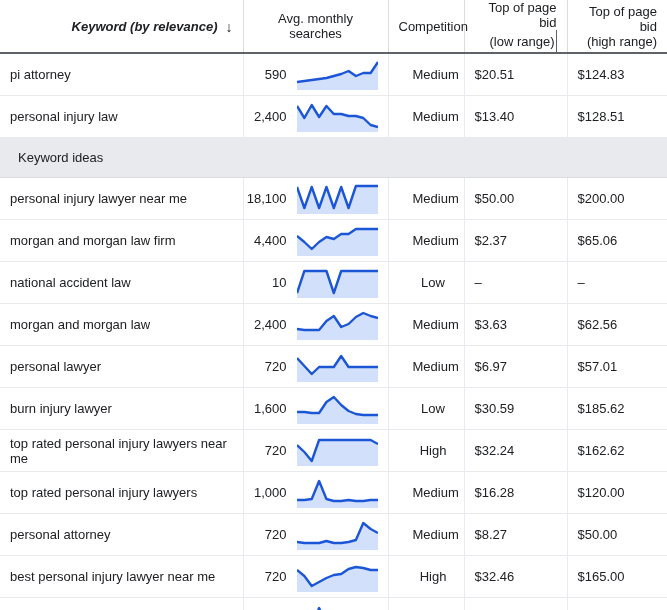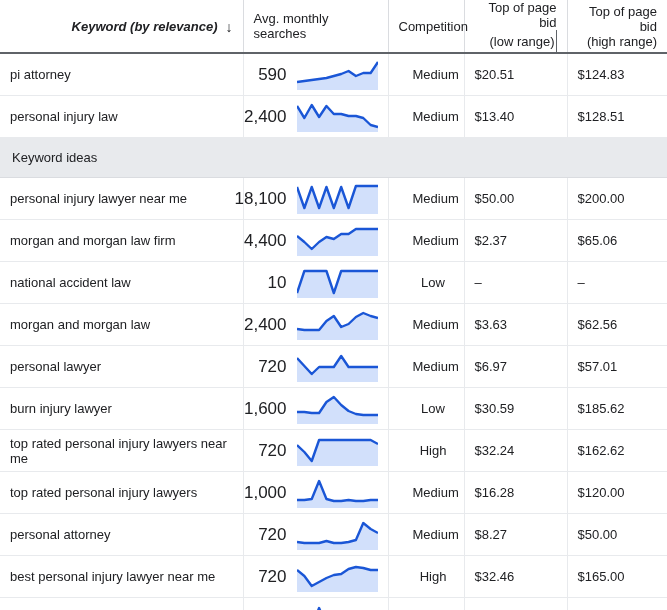--- a/index.html
+++ b/index.html
@@ -44,21 +44,21 @@
     background: #ffffff;
     box-sizing: border-box;
   }
   thead th:last-child { border-right: none; }
 
   th.h-keyword {
     text-align: right;
     font-weight: bold;
     font-style: italic;
   }
-  th.h-searches { text-align: left; }
+  th.h-searches { text-align: center; }
   th.h-comp     { text-align: left; }
   th.h-low, th.h-high { text-align: right; margin-left: 38px; }
 
   .sort-arrow {
     display: inline-block;
     margin-left: 8px;
     font-weight: bold;
     font-size: 14px;
     line-height: 1;
     transform: translateY(1px);
@@ -99,41 +99,41 @@
   
   .searches-wrap {
     display: flex;
     align-items: center;
     justify-content: flex-end;
     height: 41px;
     padding-right: 10px;
     box-sizing: border-box;
   }
   .searches-num {
-    font-size: 17px;
+    font-size: 13px;
     color: #202124;
     white-space: nowrap;
     text-align: right;
   }
   .spark {
     width: 81px;
     height: 30px;
     margin-left: 10px;
     flex: 0 0 81px;
     display: block;
   }
 
   
   tr.section-row { height: 40px; }
   tr.section-row td {
     background: #e8eaed;
     border-bottom: 1px solid #dadce0;
     border-right: none;
     border-top: 1px solid #dadce0;
-    padding: 0 12px;
+    padding: 0 18px;
     font-size: 13px;
     color: #202124;
   }
 </style>
 </head>
 <body>
 
 <table class="kp-table">
   <colgroup>
     <col class="c-keyword">

